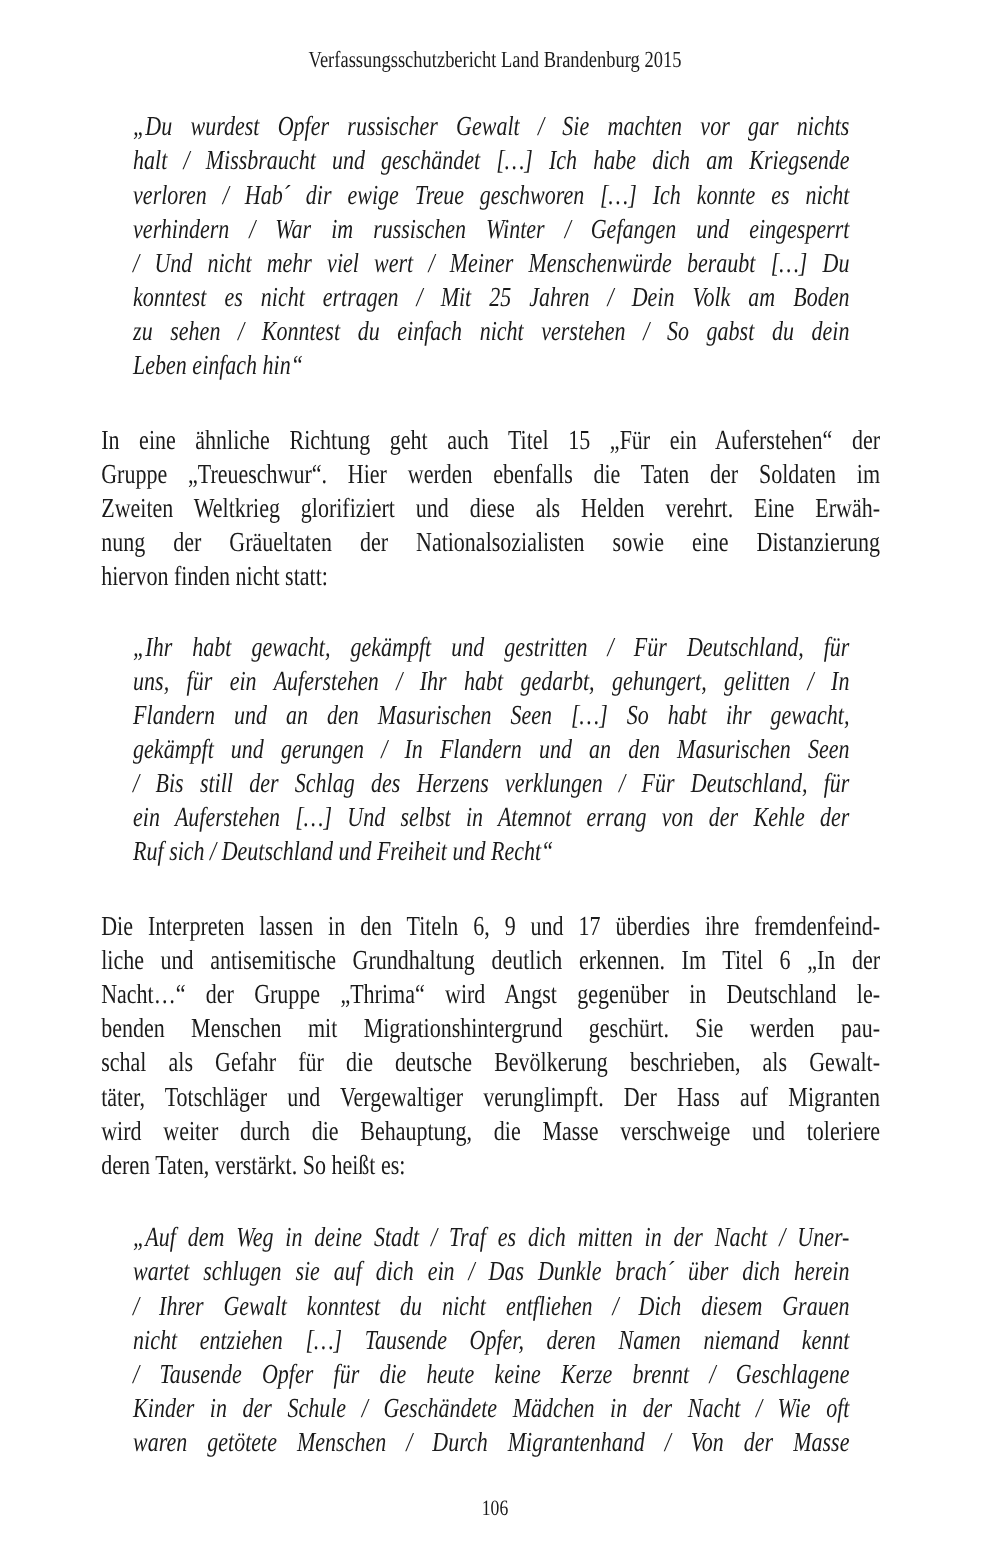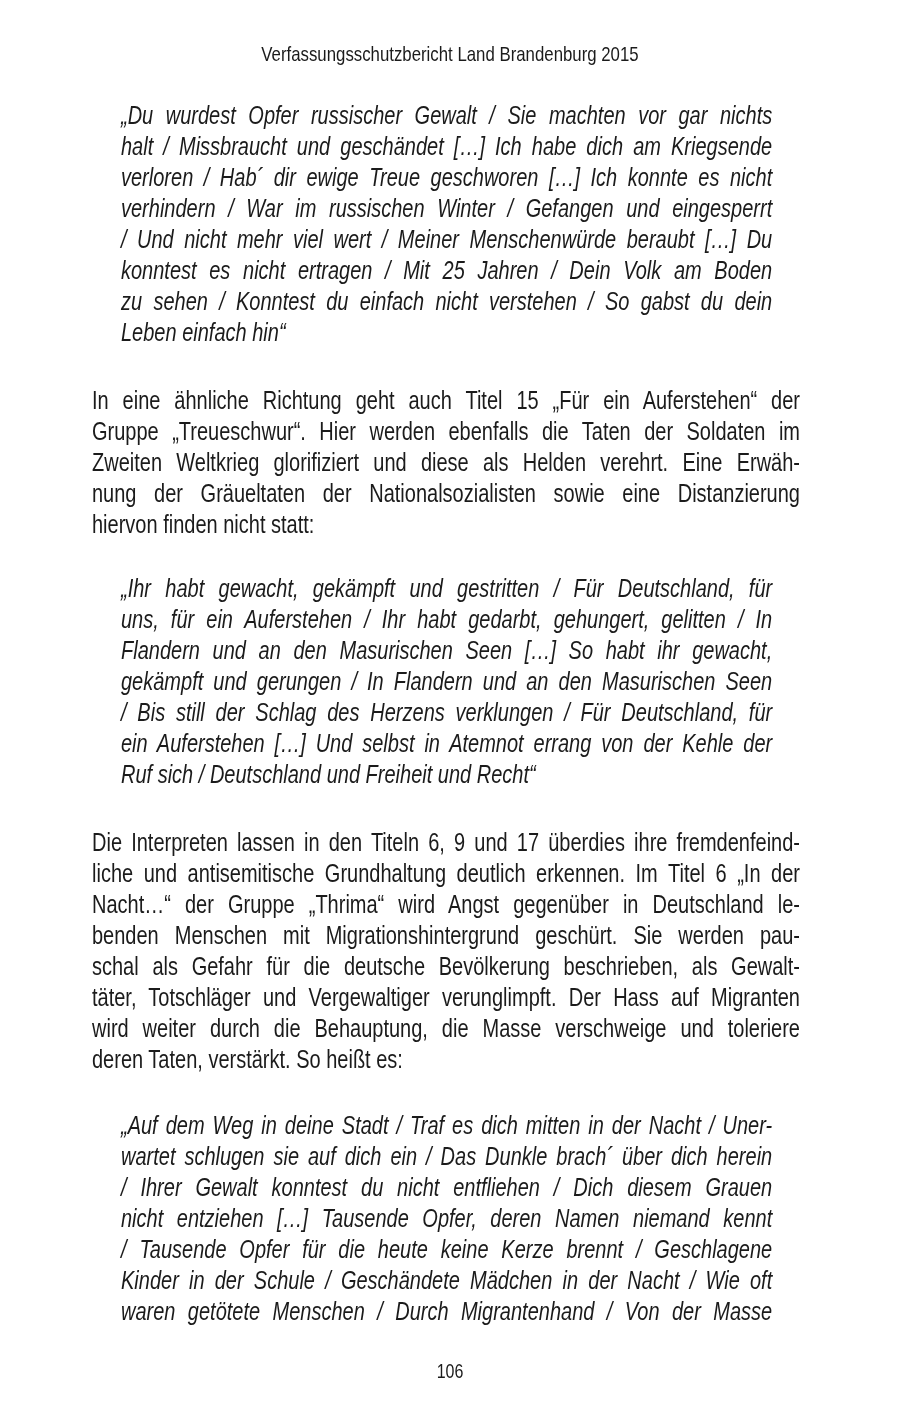--- a/index.html
+++ b/index.html
@@ -2,21 +2,21 @@
 <html><head>
 <meta charset="utf-8">
 <style>
   html, body { margin: 0; padding: 0; background: #ffffff; }
   .page {
     position: relative;
     width: 900px;
     height: 1425px;
     background: #ffffff;
     overflow: hidden;
-    font-family: Liberation Sans, sans-serif;
+    font-family: Liberation Serif, serif;
     color: #1b1b1b;
   }
   .header {
     position: absolute;
     top: 42px;
     left: 0;
     width: 900px;
     text-align: center;
     font-size: 21px;
     line-height: 24px;

